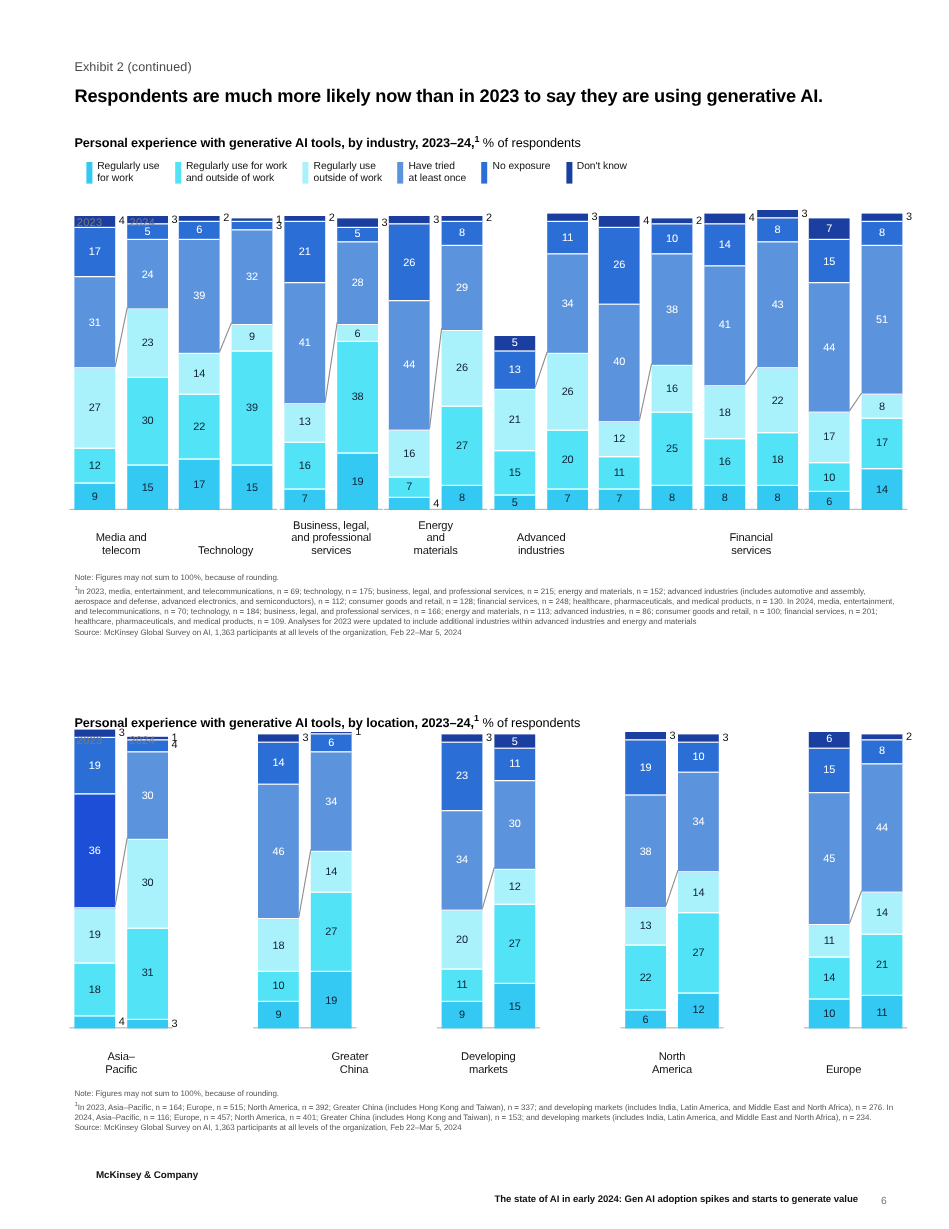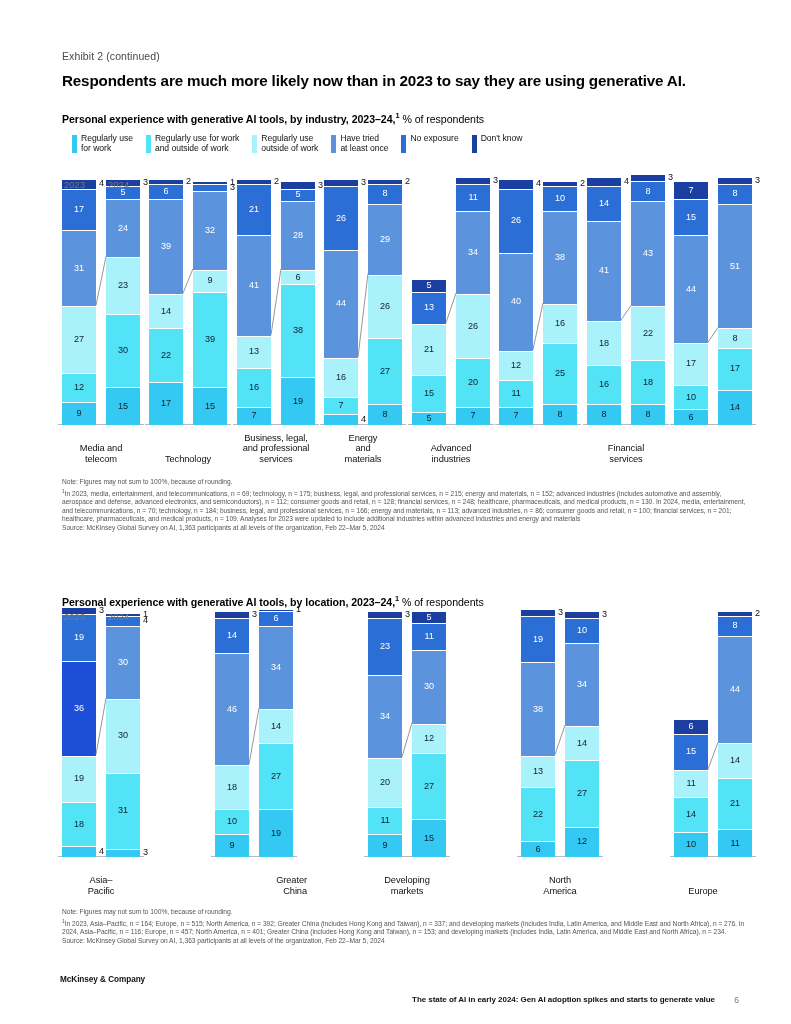--- a/index.html
+++ b/index.html
@@ -32,21 +32,21 @@
   .seg .v{position:absolute;left:0;right:0;top:50%;transform:translateY(-50%);text-align:center;font-size:9.1px;line-height:9.1px;letter-spacing:-.1px;}
   .seg .v.dark{color:#0f1f33;}
   .seg .v.light{color:#ffffff;}
   .seg .v.out{position:absolute;top:50%;transform:translateY(-50%);text-align:left;color:#111;left:100%;margin-left:3px;right:auto;white-space:nowrap;}
 
   
   .notes{position:absolute;font-size:6.65px;line-height:8.5px;color:#555;letter-spacing:-.02px;}
   .notes p{margin:0;}
   .notes .sup{font-size:5px;vertical-align:super;}
 
-  .footer-brand{position:absolute;left:60px;top:975px;font-size:8.2px;font-weight:bold;color:#111;letter-spacing:-.05px;}
+  .footer-brand{position:absolute;left:80px;top:975px;font-size:8.2px;font-weight:bold;color:#111;letter-spacing:-.05px;}
   .footer-title{position:absolute;right:76px;top:995px;font-size:8px;font-weight:bold;color:#111;letter-spacing:-.05px;}
   .footer-page{position:absolute;right:52px;top:995px;font-size:8.6px;color:#777;}
 </style>
 </head>
 <body>
 
 <div class="page">
 
   <div class="exhibit-label">Exhibit 2 (continued)</div>
   <div class="headline">Respondents are much more likely now than in 2023 to say they are using generative AI.</div>
@@ -668,20 +668,23 @@
         <div class="baseline" style="left: -4px; width: 86px;"></div>
         <div class="bar" style="left: 0px;">
           <div class="seg" style="height: 24.5px; background: rgb(51, 201, 242);">
             <span class="v dark">10</span>
           </div>
           <div class="seg" style="height: 34.3px; background: rgb(82, 227, 247);">
             <span class="v dark">14</span>
           </div>
           <div class="seg" style="height: 26.95px; background: rgb(169, 241, 251);">
             <span class="v dark">11</span>
+          </div>
+          <div class="seg" style="height: 110.25px; background: rgb(91, 147, 220);">
+            <span class="v light">45</span>
           </div>
           <div class="seg" style="height: 36.75px; background: rgb(43, 111, 214);">
             <span class="v light">15</span>
           </div>
           <div class="seg" style="height: 14.7px; background: rgb(26, 63, 160);">
             <span class="v light">6</span>
           </div>
         </div>
         <div class="bar" style="left: 44px;">
           <div class="seg" style="height: 26.95px; background: rgb(51, 201, 242);">

